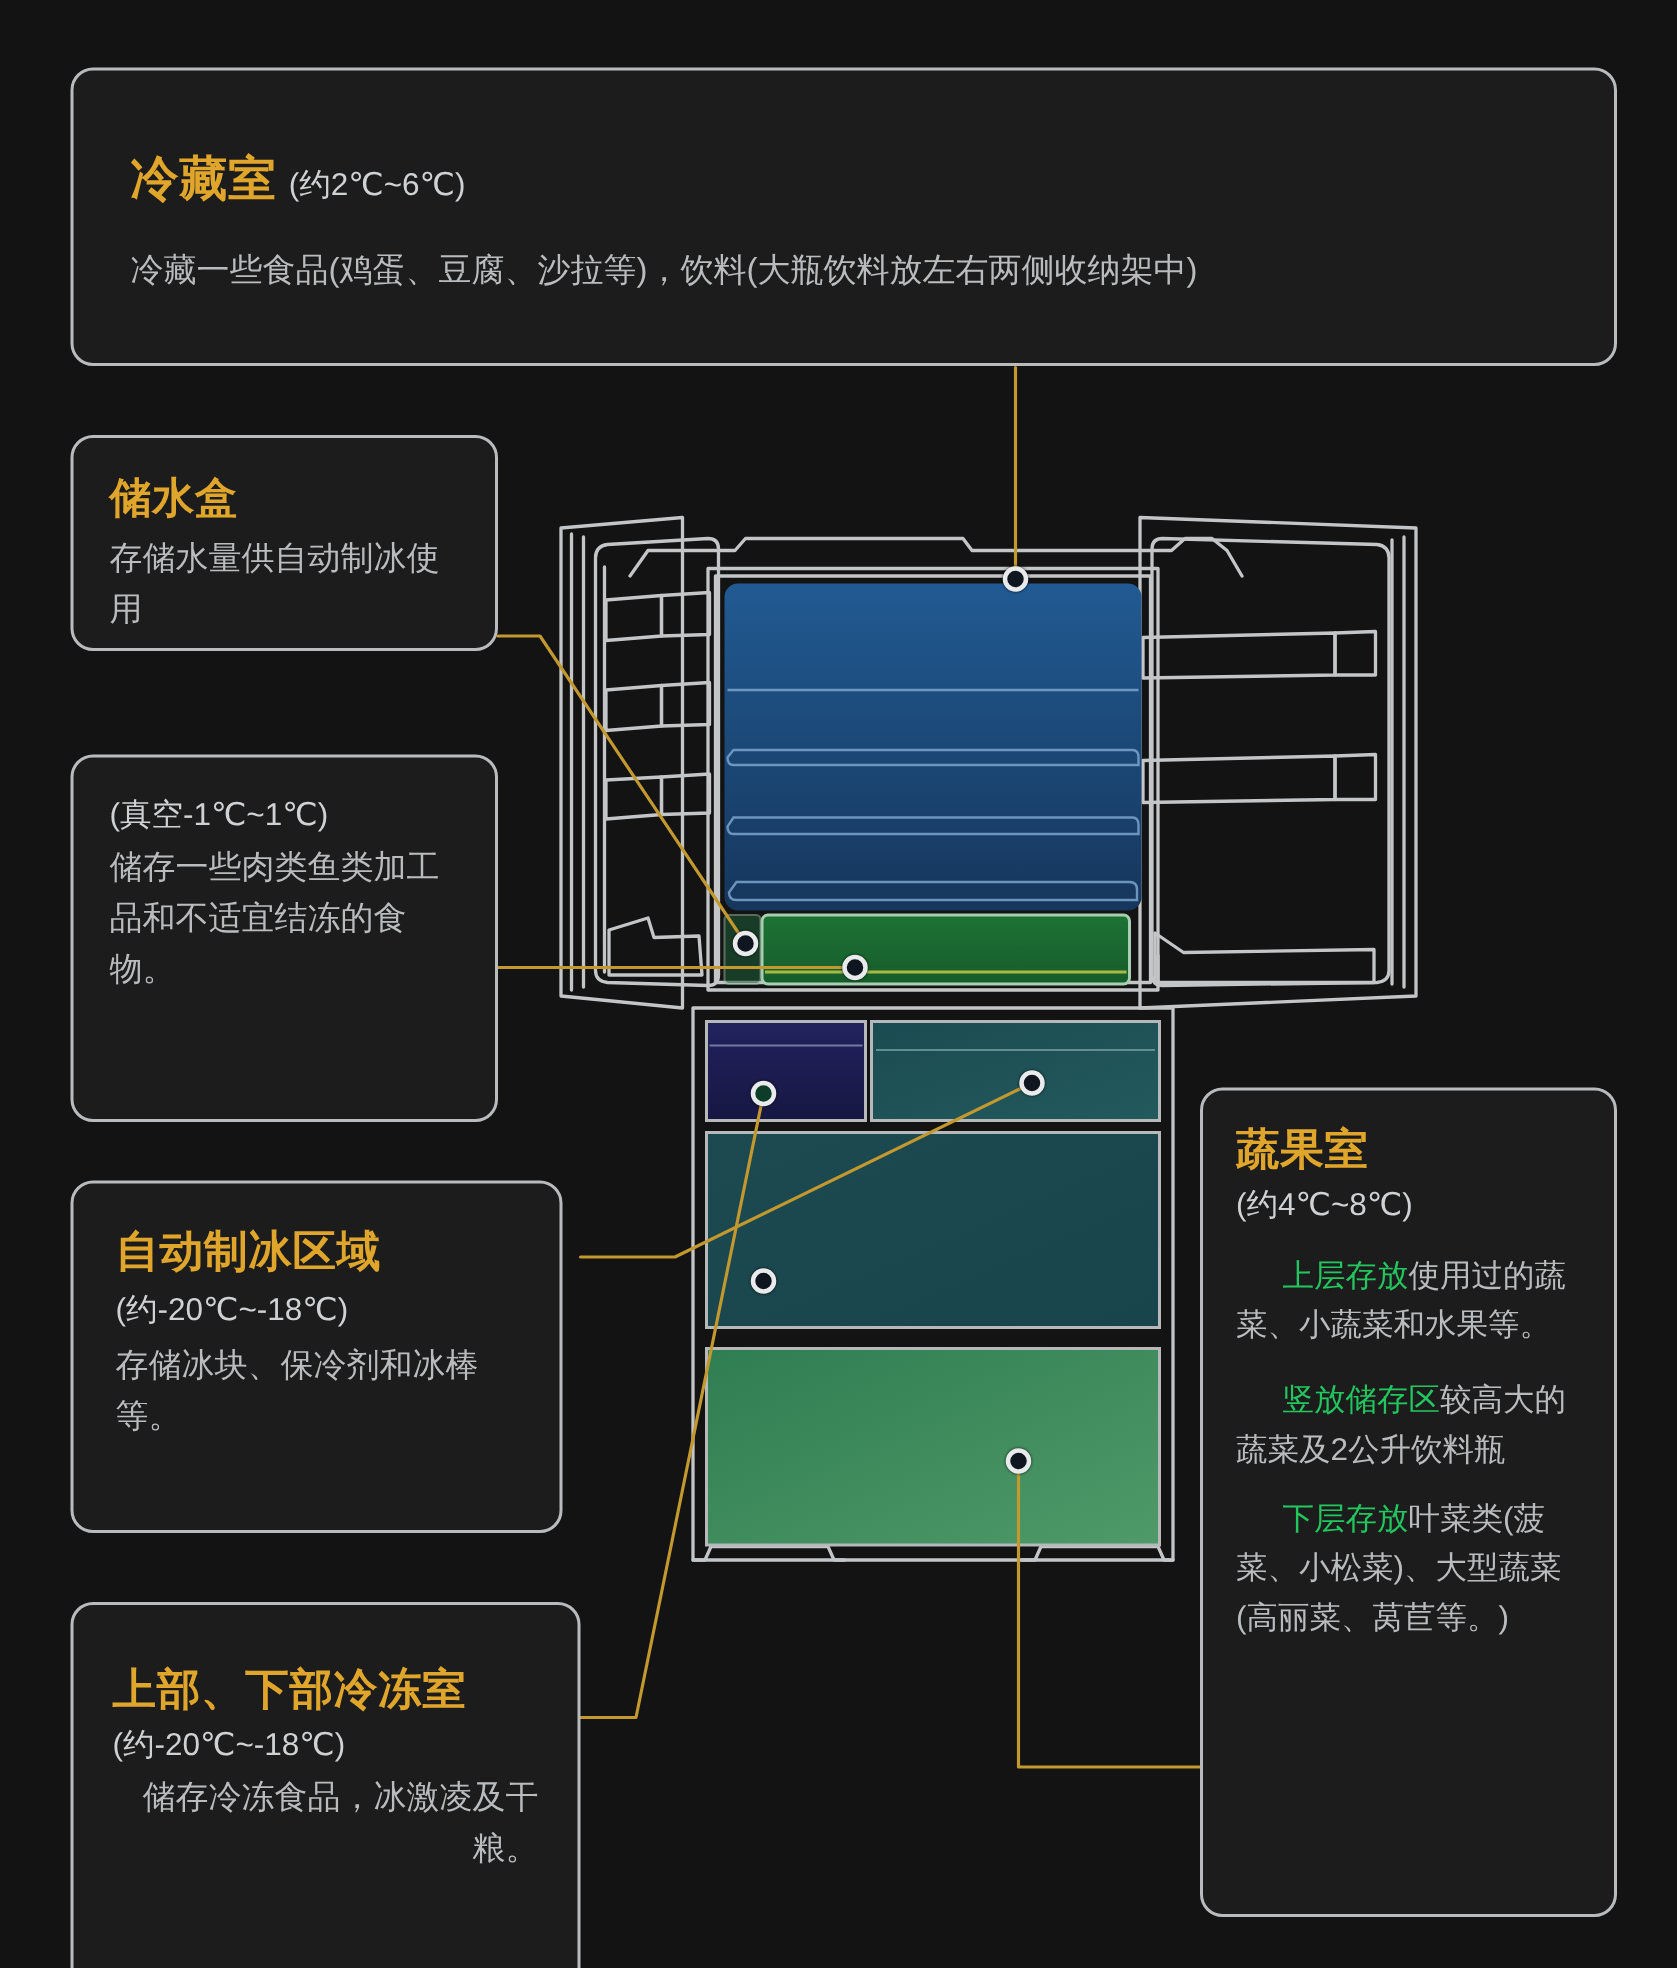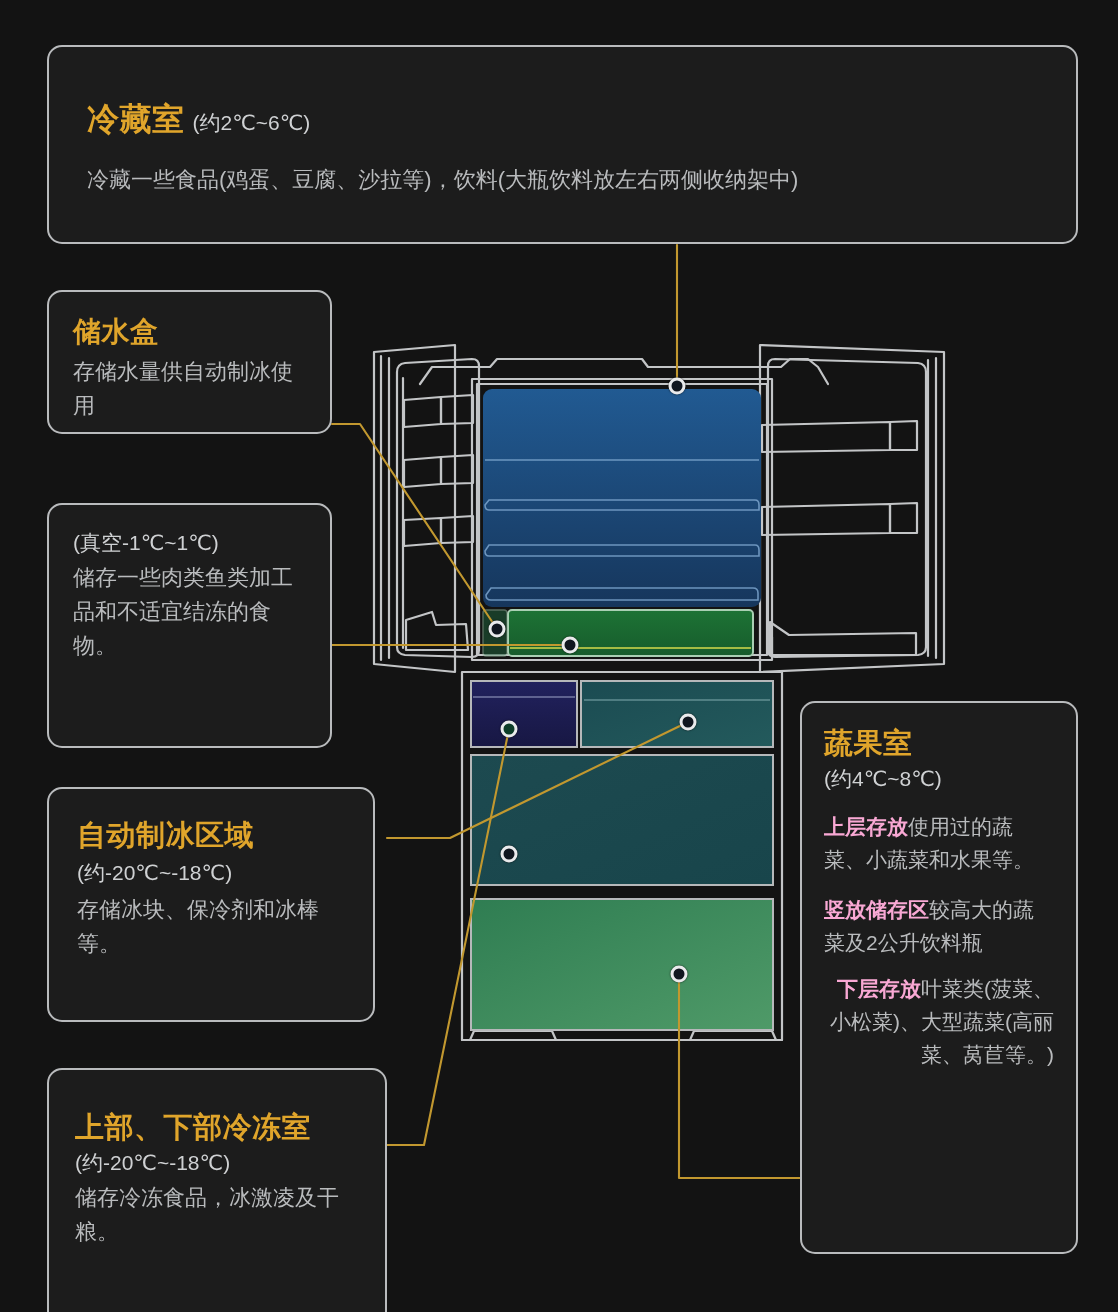--- a/index.html
+++ b/index.html
@@ -38,21 +38,21 @@
     color: #e0a52b;
     font-weight: bold;
     line-height: 1.25;
     letter-spacing: .5px;
   }
   .card .temp { color: #cfd1d3; font-size: 20px; }
   .card .body {
     color: #b9bbbd;
     line-height: 1.55;
   }
-  .card .body b { color: #f9a8d4; font-weight: bold; }
+  .card .body b { color: #22c55e; font-weight: normal; margin-left: 31px; }
 
   
   #card-fridge { left: 47px; top: 45px; width: 1031px; height: 199px; padding: 0 38px; }
   #card-fridge .hdr { margin-top: 52px; }
   #card-fridge .title { font-size: 32px; display: inline; }
   #card-fridge .temp { font-size: 21px; display: inline; margin-left: 8px; }
   #card-fridge .body { font-size: 22px; margin-top: 24px; }
 
   
   #card-water { left: 47px; top: 290px; width: 285px; height: 144px; padding: 22px 24px; }
@@ -65,28 +65,28 @@
   #card-vacuum .body { font-size: 22px; margin-top: 4px; }
 
   #card-ice { left: 47px; top: 787px; width: 328px; height: 235px; padding: 28px 28px; }
   #card-ice .title { font-size: 29px; }
   #card-ice .temp { font-size: 21px; display: block; margin-top: 6px; }
   #card-ice .body { font-size: 22px; margin-top: 6px; }
 
   #card-freezer { left: 47px; top: 1068px; width: 340px; height: 273px; padding: 39px 26px; }
   #card-freezer .title { font-size: 29px; }
   #card-freezer .temp { font-size: 21px; display: block; margin-top: 4px; }
-  #card-freezer .body { font-size: 22px; margin-top: 4px; }
-
-  
-  #card-veg { left: 800px; top: 701px; width: 278px; height: 553px; padding: 22px 22px; }
+  #card-freezer .body { font-size: 22px; margin-top: 4px; text-align: right; }
+
+  
+  #card-veg { left: 800px; top: 725px; width: 278px; height: 553px; padding: 22px 22px; }
   #card-veg .title { font-size: 29px; }
   #card-veg .temp { font-size: 21px; display: block; margin-top: 4px; }
   #card-veg .body { font-size: 21px; margin-top: 18px; }
-  #card-veg .body.tight { margin-top: 14px; text-align: right; }
+  #card-veg .body.tight { margin-top: 14px; }
 </style>
 </head>
 <body>
 
 <div id="stage">
 
   <svg id="fridge" viewBox="0 0 1118 1312">
     <defs>
       <linearGradient id="gBlue" x1="0" y1="0" x2="0" y2="1">
         <stop offset="0%" stop-color="#215a92"></stop>

